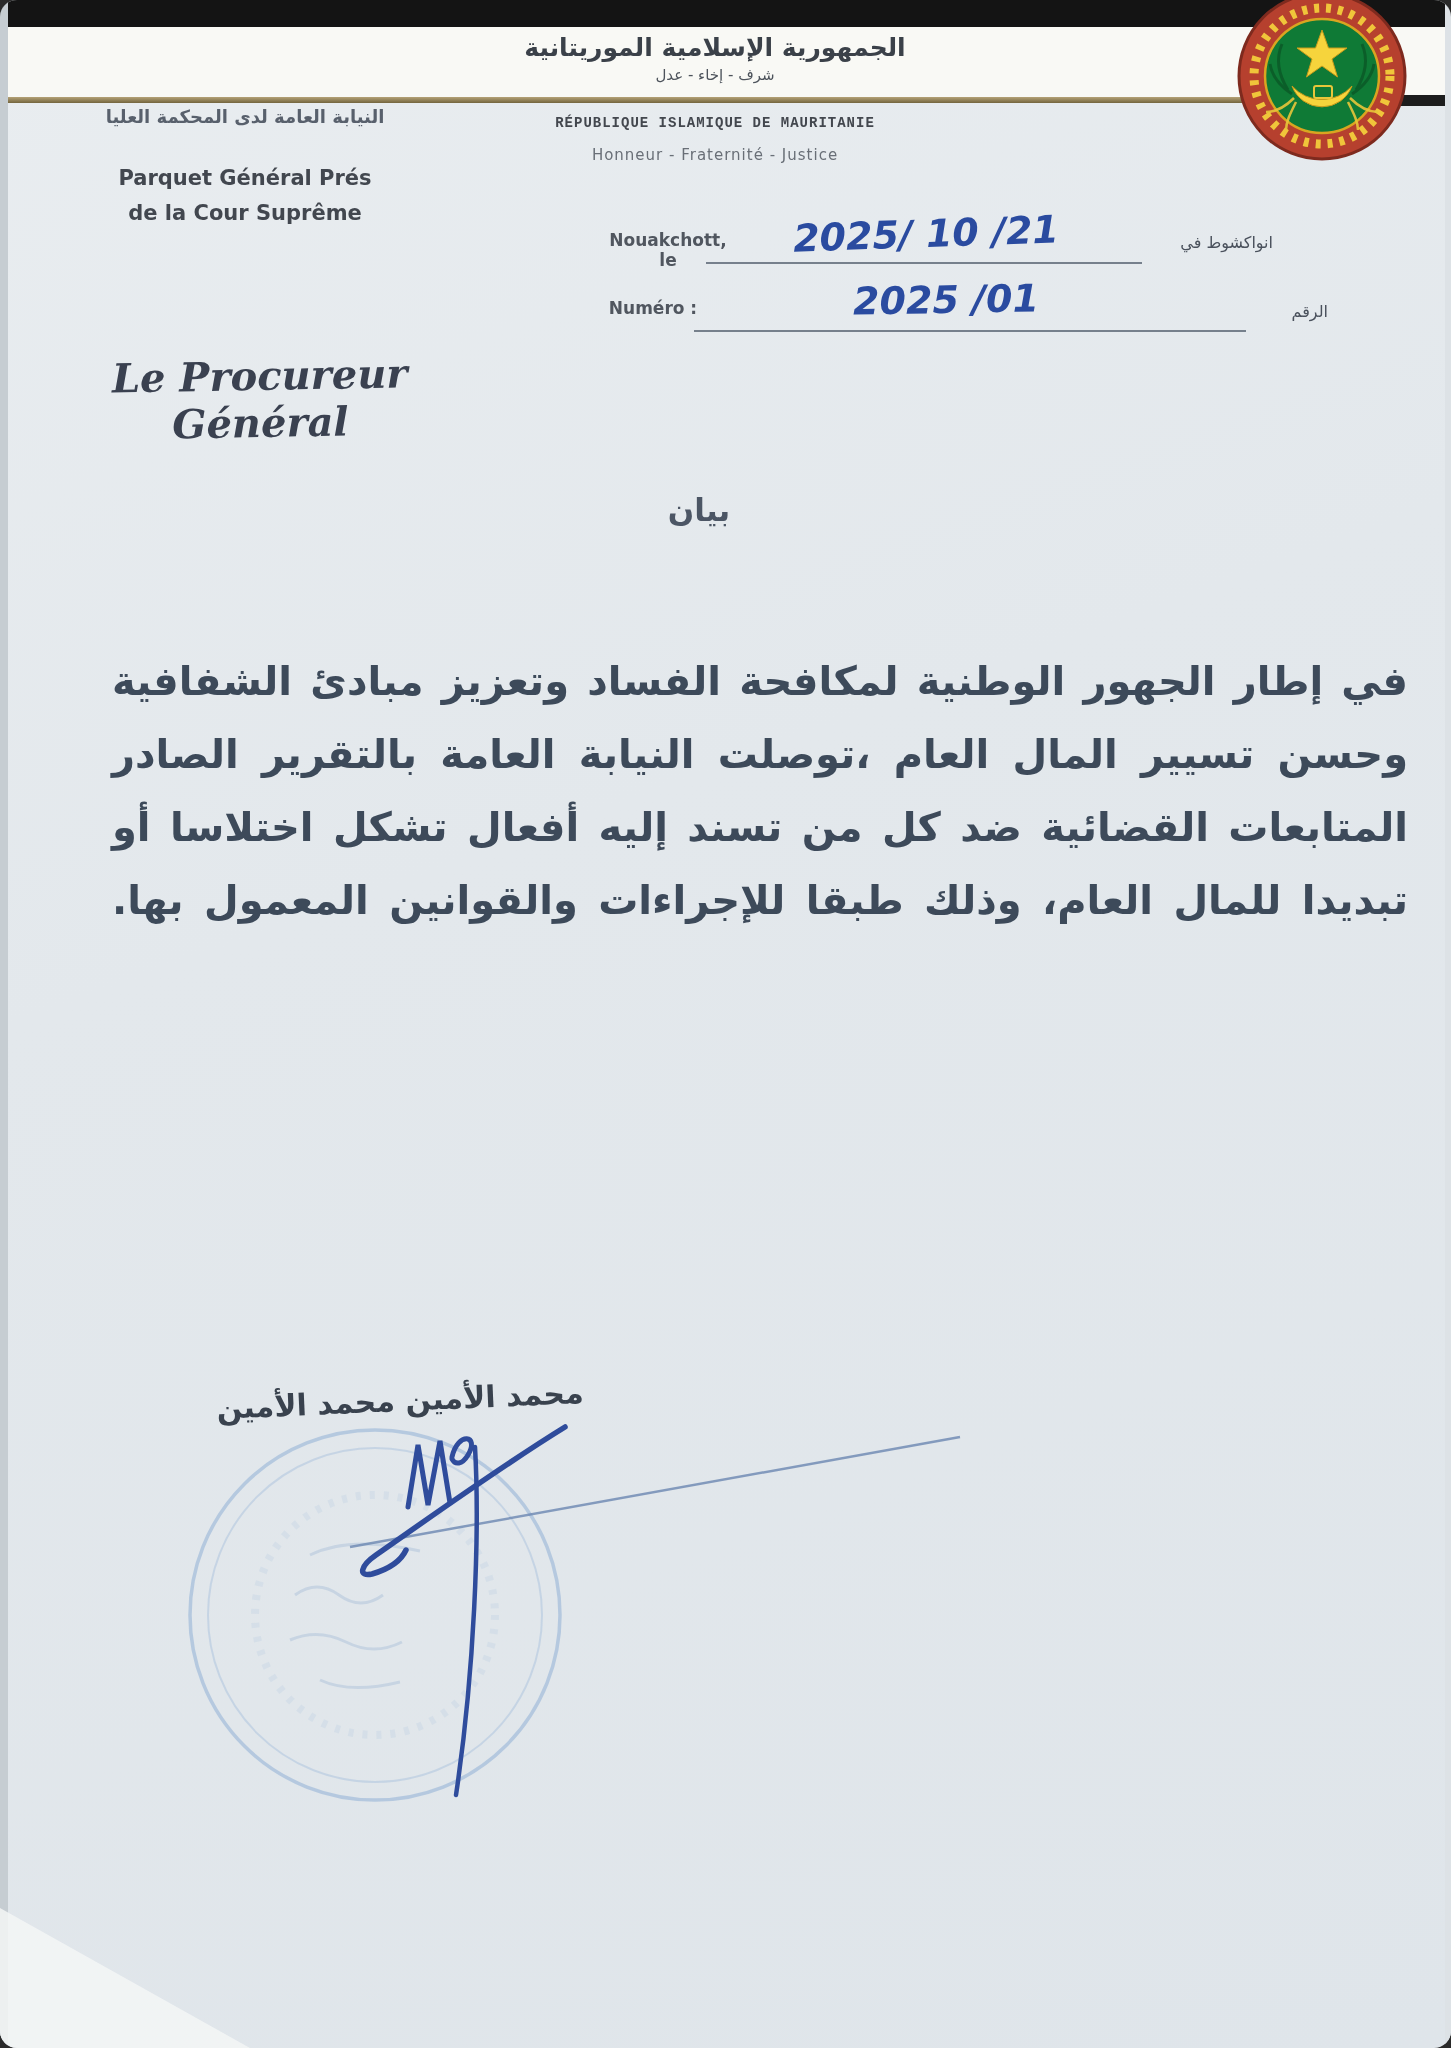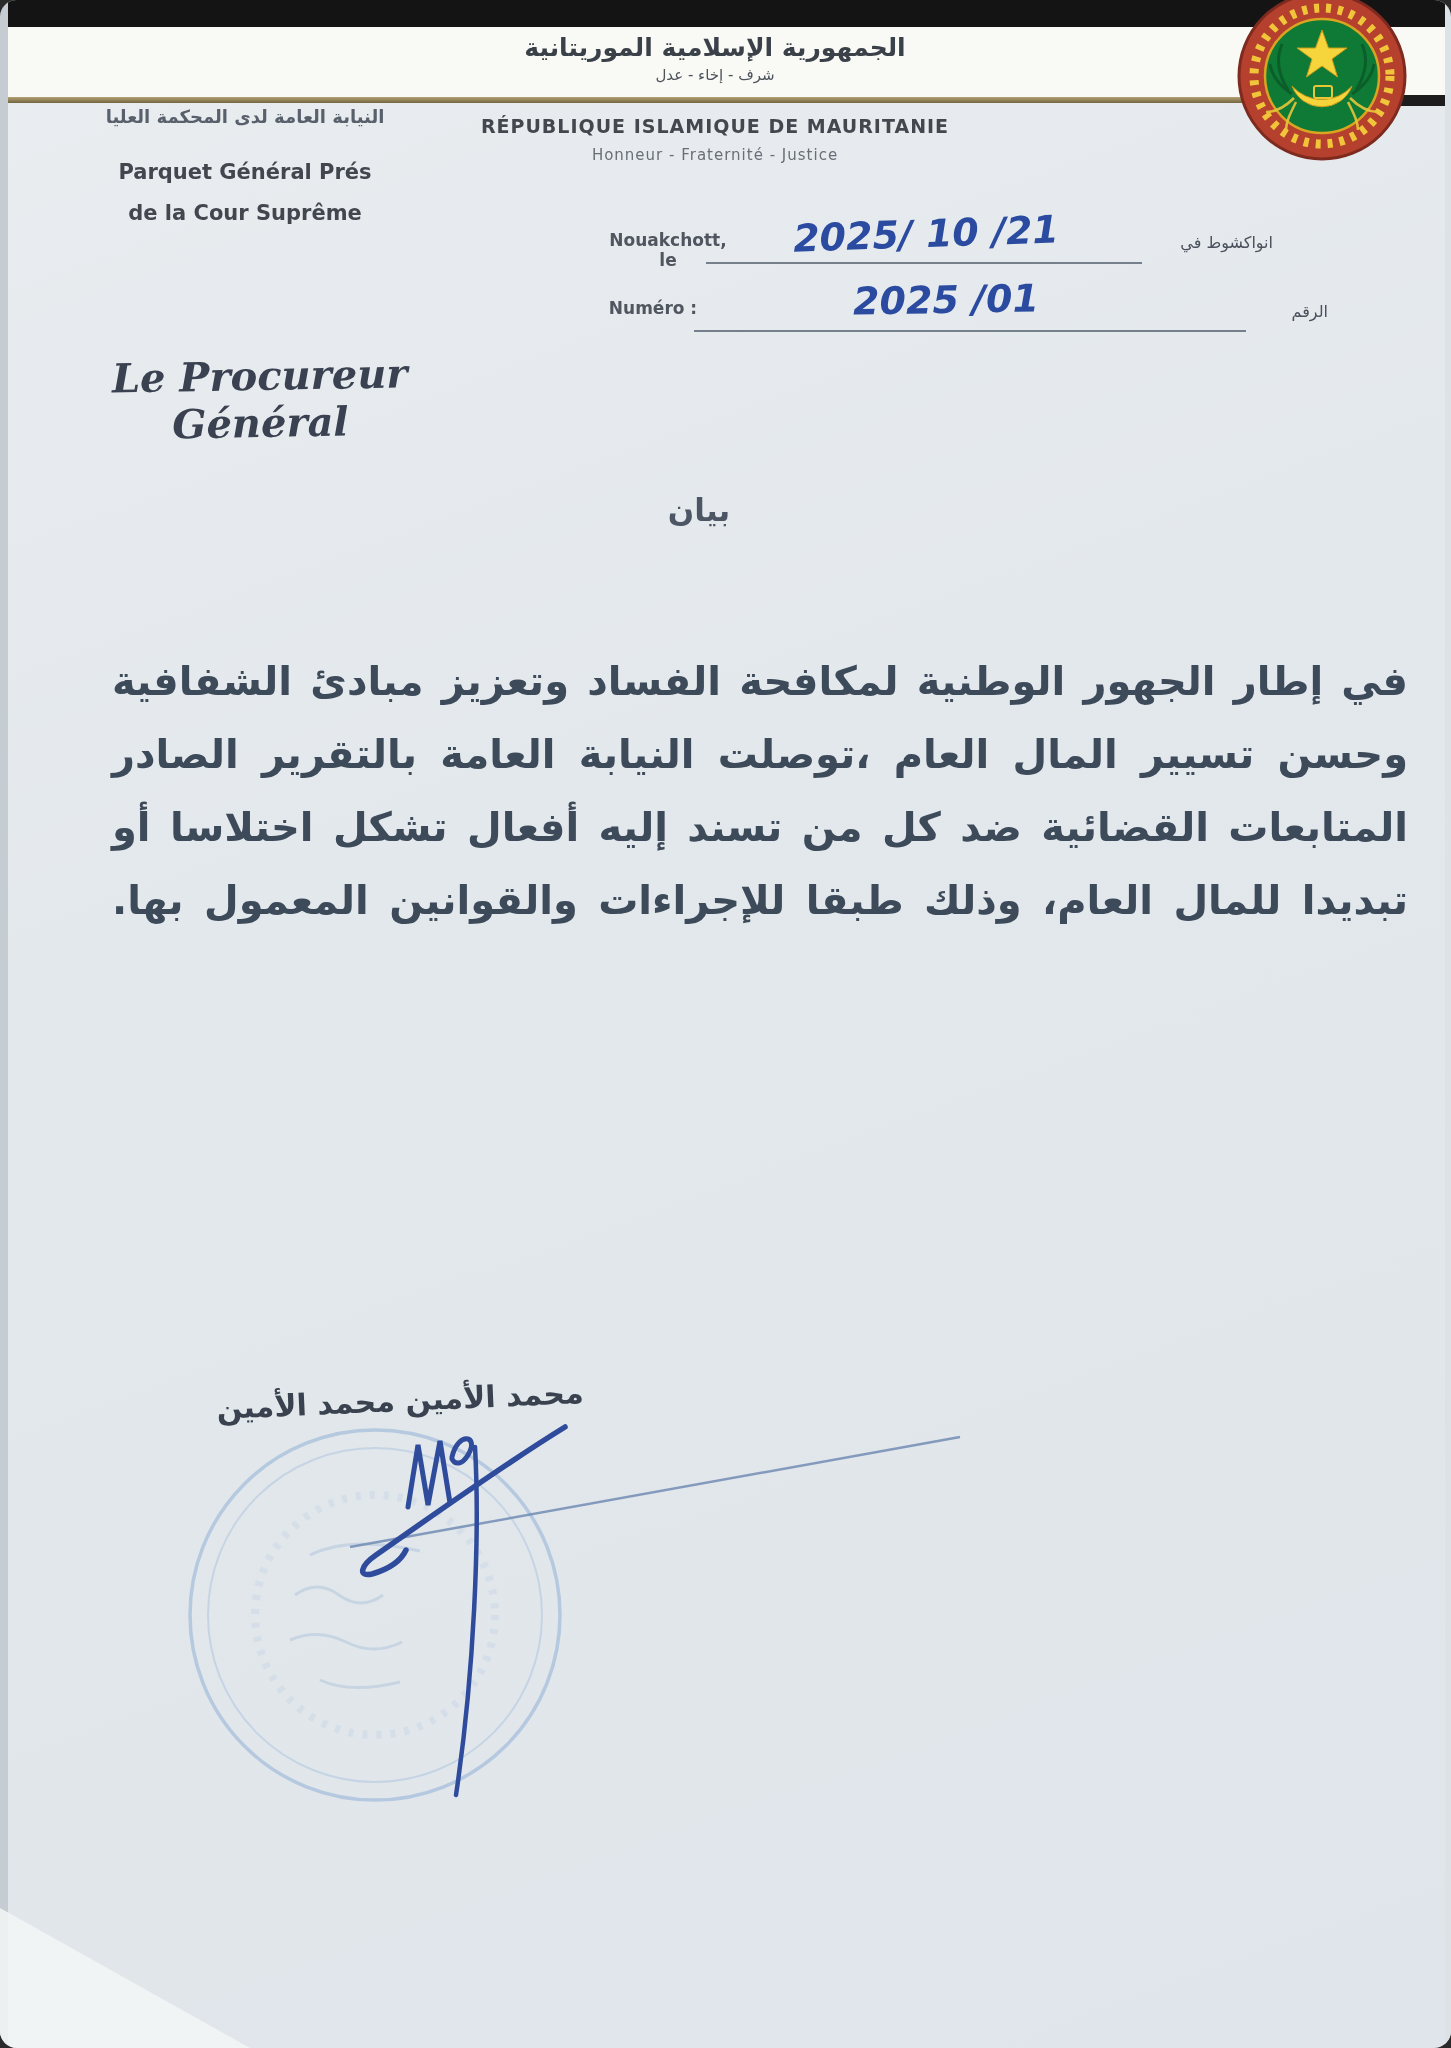--- a/index.html
+++ b/index.html
@@ -15,25 +15,25 @@
   #top-bar{left:0;top:0;width:1451px;height:27px;background:#141414;}
   #left-edge{left:0;top:0;width:8px;height:2048px;background:#c6cdd2;}
   #right-edge{right:0;top:0;width:6px;height:2048px;background:#dde2e6;}
   #corner-curl{left:0;bottom:0;width:0;height:0;border-bottom:140px solid #f3f6f6;border-right:250px solid transparent;opacity:.85;}
   #header-band{left:0;top:27px;width:1451px;height:72px;background:#f9f9f5;}
   #header-rule{left:0;top:97px;width:1451px;height:6px;background:linear-gradient(#b5a276,#73653e);}
   #header-rule-dark{left:1398px;top:95px;width:50px;height:11px;background:#1d1d1d;}
   
   .ar-head-title{left:430px;top:33px;width:570px;font-size:25px;font-weight:bold;color:#3b4149;direction:rtl;}
   .ar-head-motto{left:430px;top:66px;width:570px;font-size:15px;color:#4d535b;direction:rtl;}
-  .fr-head-title{left:400px;top:115px;width:630px;font-size:19px;font-weight:bold;letter-spacing:1px;color:#43474e;}
+  .fr-head-title{left:400px;top:115px;width:630px;font-size:14px;font-weight:bold;letter-spacing:1px;color:#43474e;font-family:Liberation Mono, monospace;}
   .fr-head-motto{left:400px;top:146px;width:630px;font-size:15px;letter-spacing:1px;color:#696f77;}
   
   .ar-office{left:75px;top:106px;width:340px;font-size:18px;font-weight:bold;color:#58606c;direction:rtl;}
-  .parquet1{left:75px;top:160px;width:340px;font-size:21px;font-weight:bold;color:#42474f;}
+  .parquet1{left:75px;top:166px;width:340px;font-size:21px;font-weight:bold;color:#42474f;}
   .parquet2{left:75px;top:201px;width:340px;font-size:21px;font-weight:bold;color:#42474f;}
   .ar-role{left:75px;top:255px;width:340px;font-size:38px;font-weight:bold;color:#394150;direction:rtl;}
   .fr-role{left:60px;top:352px;width:400px;font-family:"DejaVu Serif", serif;font-style:italic;font-weight:600;font-size:40px;color:#3a4150;transform:rotate(-1deg);}
   
   .lbl{font-size:17px;font-weight:bold;color:#50565f;text-align:center;}
   .nouakchott{left:598px;top:230px;width:140px;}
   .numero{left:598px;top:298px;width:110px;}
   .hand{font-size:38px;font-weight:bold;font-style:italic;color:#2a4ba0;}
   .date-val{left:716px;top:212px;width:420px;transform:rotate(-2deg);}
   .num-val{left:726px;top:278px;width:440px;transform:rotate(-1deg);}

